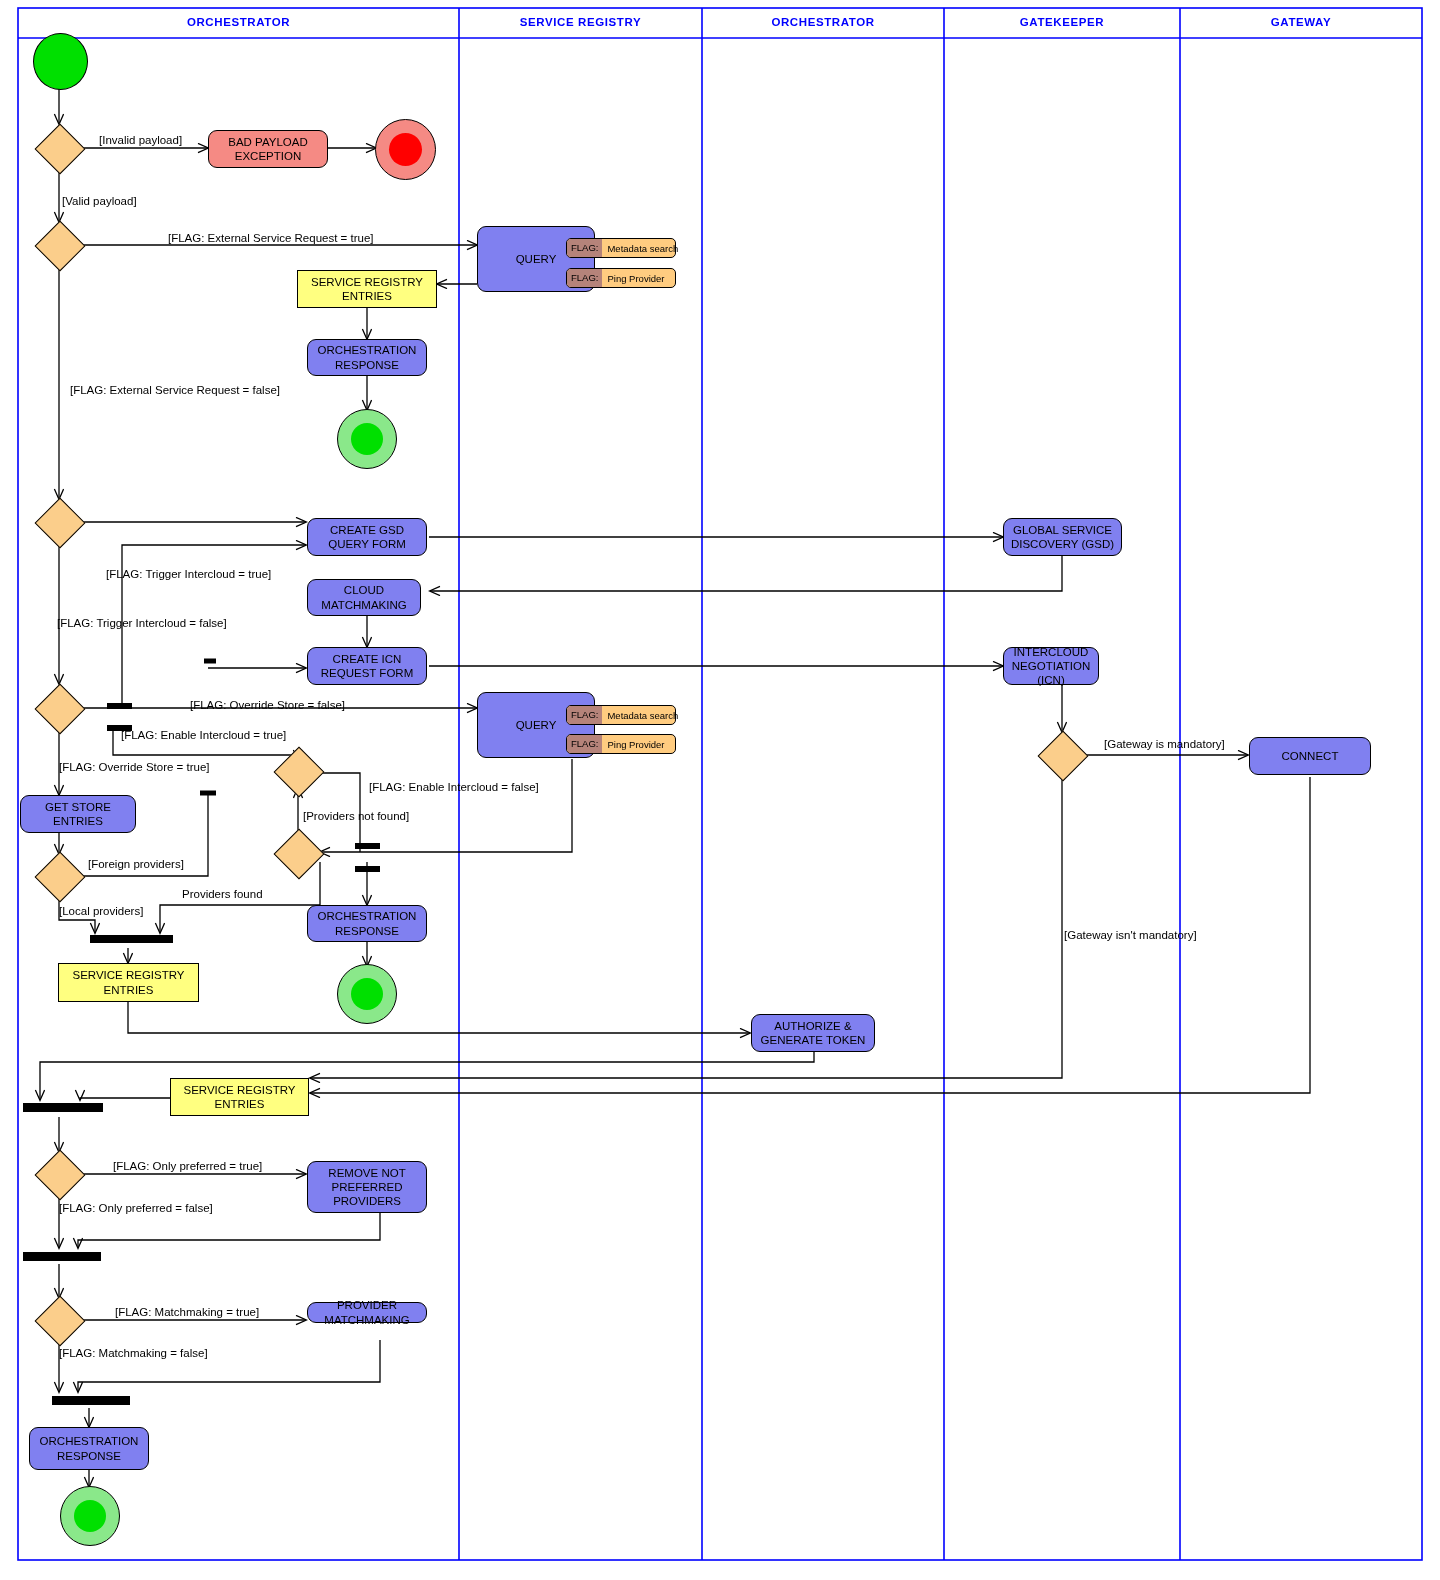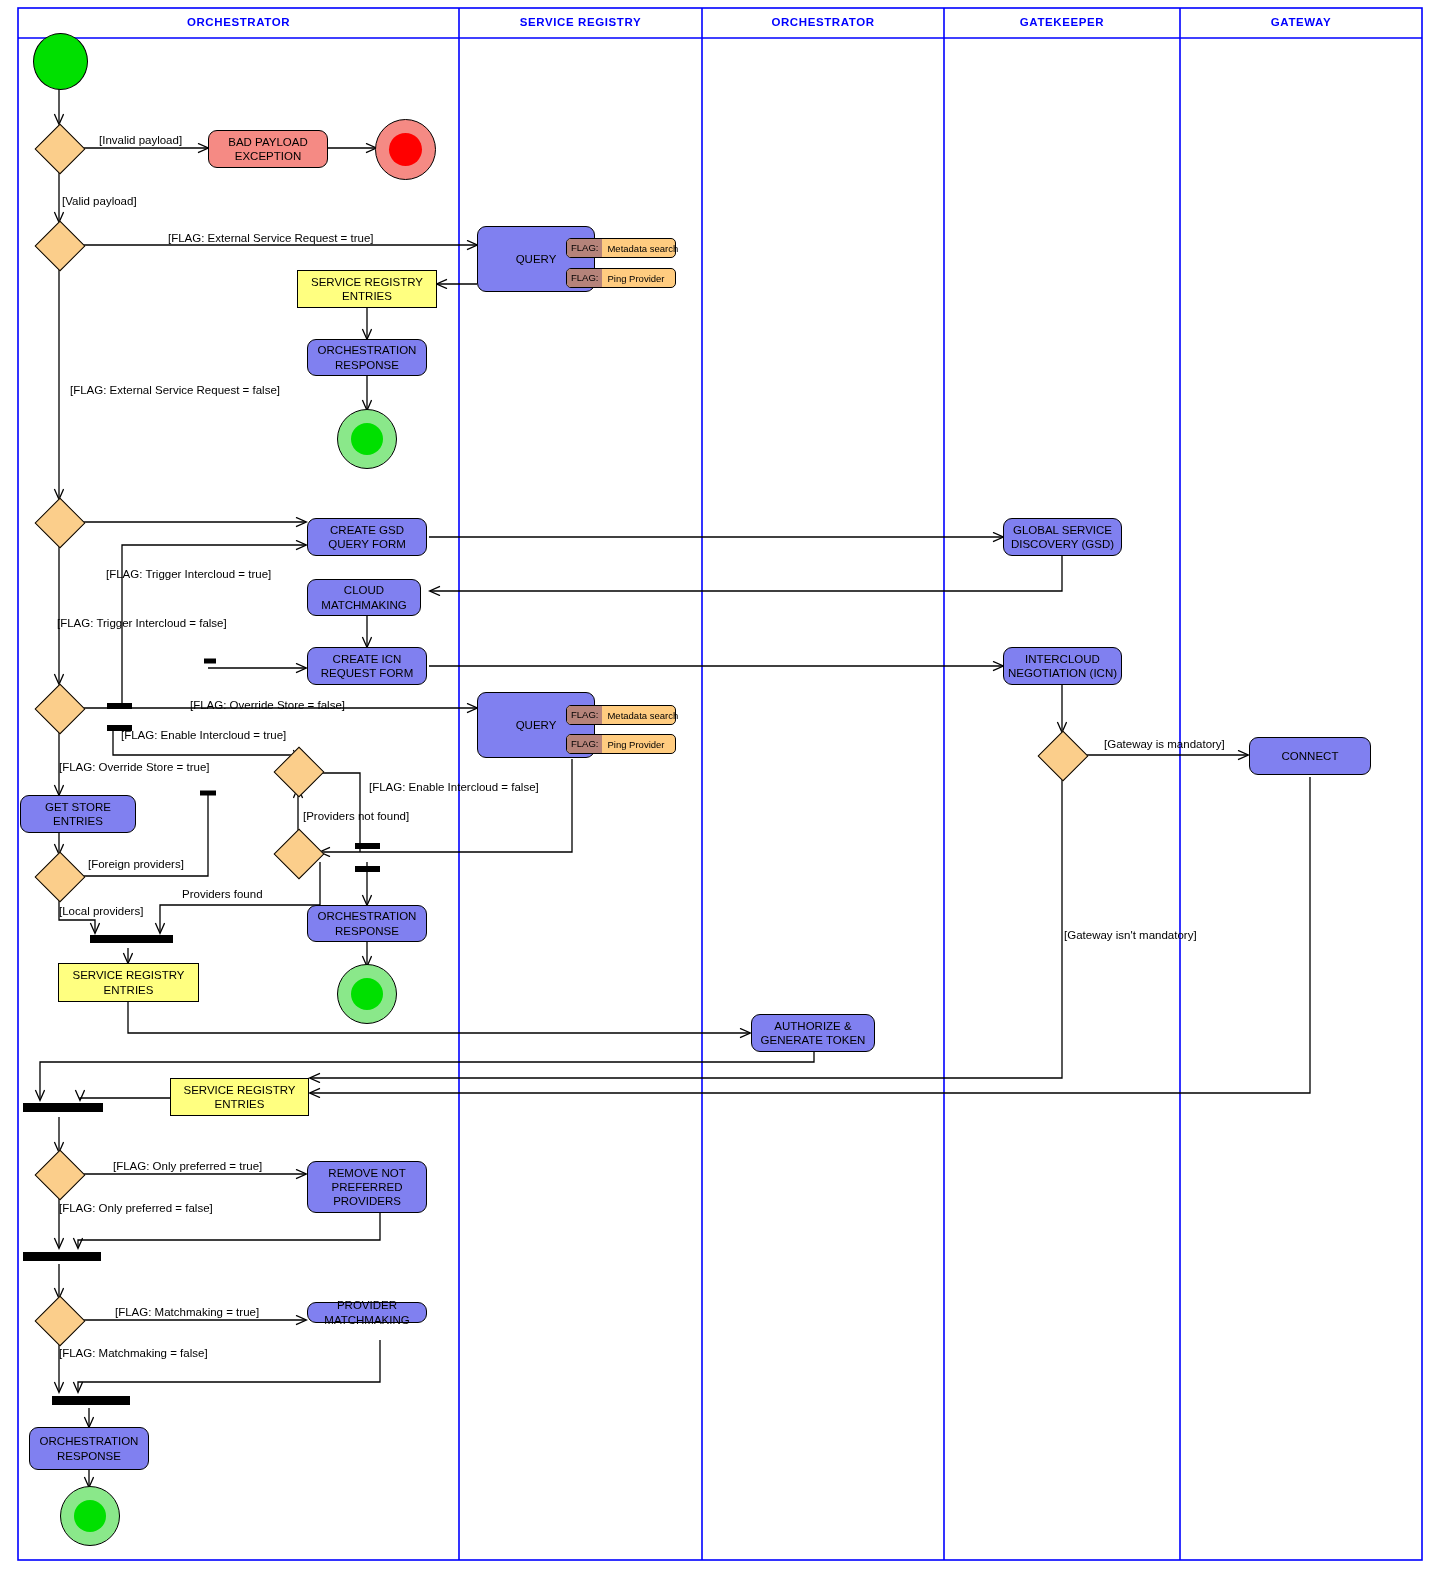--- a/index.html
+++ b/index.html
@@ -218,21 +218,21 @@
 
   <div class="node act" style="left:1003px;top:518px;width:119px;height:38px;white-space:pre-line;">GLOBAL SERVICE
 DISCOVERY (GSD)</div>
 
   <div class="node act" style="left:307px;top:579px;width:114px;height:37px;white-space:pre-line;">CLOUD
 MATCHMAKING</div>
 
   <div class="node act" style="left:307px;top:647px;width:120px;height:38px;white-space:pre-line;">CREATE ICN
 REQUEST FORM</div>
 
-  <div class="node act" style="left:1003px;top:647px;width:119px;height:38px;white-space:pre-line;">INTERCLOUD
+  <div class="node act" style="left:1003px;top:647px;width:96px;height:38px;white-space:pre-line;">INTERCLOUD
 NEGOTIATION (ICN)</div>
 
   <div class="node act" style="left:1249px;top:737px;width:122px;height:38px;">CONNECT</div>
 
   <div class="node act" style="left:477px;top:692px;width:118px;height:66px;">QUERY</div>
   <div class="flagbadge" style="left:566px;top:705px;width:110px;height:20px;">
     <span class="lead">FLAG:</span>
     <span style="padding-left:5px;">Metadata search</span>
   </div>
   <div class="flagbadge" style="left:566px;top:734px;width:110px;height:20px;">

